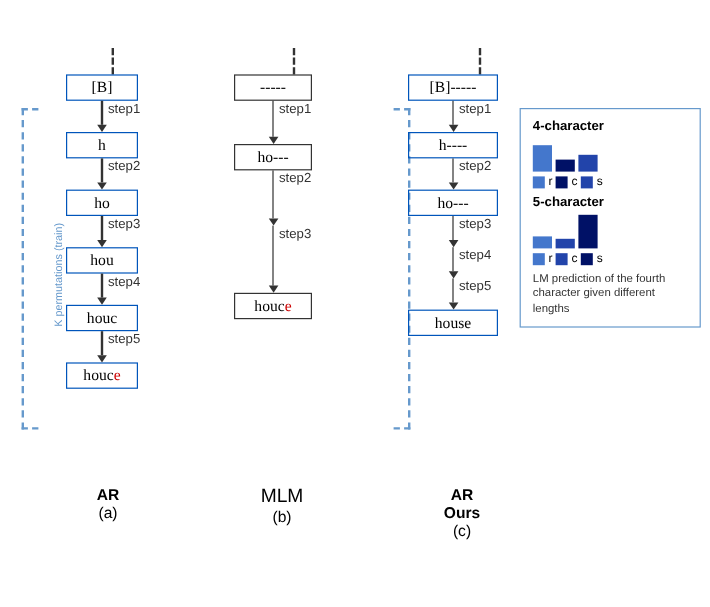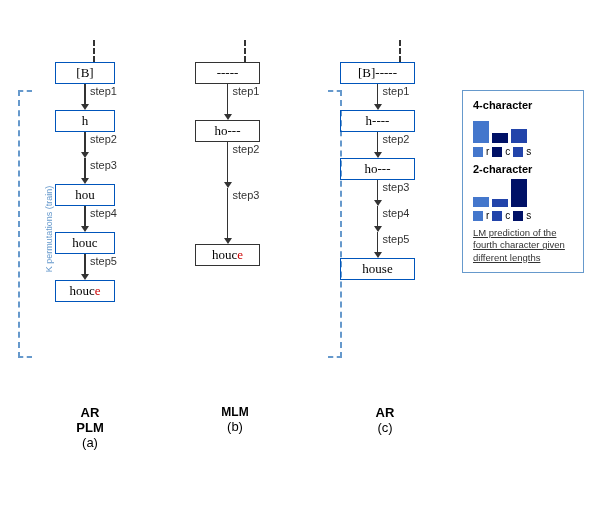--- a/index.html
+++ b/index.html
@@ -43,20 +43,21 @@
       <div style="width:1.5px;height:20px;background:#333;"></div>
       <div style="width:0;height:0;border-left:4px solid transparent;border-right:4px solid transparent;border-top:6px solid #333;"></div>
       <span style="position:absolute;left:calc(50% + 5px);top:1px;font-size:11px;color:#333;">step1</span>
     </div>
     <div style="border:1.5px solid #0055bb;padding:2px 8px;font-size:13px;font-family:'Times New Roman',serif;min-width:60px;text-align:center;">h</div>
     <div style="position:relative;height:26px;display:flex;flex-direction:column;align-items:center;">
       <div style="width:1.5px;height:20px;background:#333;"></div>
       <div style="width:0;height:0;border-left:4px solid transparent;border-right:4px solid transparent;border-top:6px solid #333;"></div>
       <span style="position:absolute;left:calc(50% + 5px);top:1px;font-size:11px;color:#333;">step2</span>
     </div>
+    <div style="border:1.5px solid #0055bb;padding:2px 8px;font-size:13px;font-family:'Times New Roman',serif;min-width:60px;text-align:center;">ho</div>
     <div style="position:relative;height:26px;display:flex;flex-direction:column;align-items:center;">
       <div style="width:1.5px;height:20px;background:#333;"></div>
       <div style="width:0;height:0;border-left:4px solid transparent;border-right:4px solid transparent;border-top:6px solid #333;"></div>
       <span style="position:absolute;left:calc(50% + 5px);top:1px;font-size:11px;color:#333;">step3</span>
     </div>
     <div style="border:1.5px solid #0055bb;padding:2px 8px;font-size:13px;font-family:'Times New Roman',serif;min-width:60px;text-align:center;">hou</div>
     <div style="position:relative;height:26px;display:flex;flex-direction:column;align-items:center;">
       <div style="width:1.5px;height:20px;background:#333;"></div>
       <div style="width:0;height:0;border-left:4px solid transparent;border-right:4px solid transparent;border-top:6px solid #333;"></div>
       <span style="position:absolute;left:calc(50% + 5px);top:1px;font-size:11px;color:#333;">step4</span>
@@ -65,21 +66,20 @@
     <div style="position:relative;height:26px;display:flex;flex-direction:column;align-items:center;">
       <div style="width:1.5px;height:20px;background:#333;"></div>
       <div style="width:0;height:0;border-left:4px solid transparent;border-right:4px solid transparent;border-top:6px solid #333;"></div>
       <span style="position:absolute;left:calc(50% + 5px);top:1px;font-size:11px;color:#333;">step5</span>
     </div>
     <div style="border:1.5px solid #0055bb;padding:2px 8px;font-size:13px;font-family:'Times New Roman',serif;min-width:60px;text-align:center;">houc<span style="color:#cc0000;">e</span></div>
   </div>
 
   <div style="position:absolute;top:405px;left:35px;text-align:center;width:110px;">
     <div style="font-weight:bold;font-size:13px;">AR</div>
-    <div style="font-weight:bold;font-size:13px;">PLM</div>
     <div style="font-size:13px;">(a)</div>
   </div>
 
   <div style="position:absolute;top:62px;left:195px;display:flex;flex-direction:column;align-items:center;">
     <div style="border:1.5px solid #333;padding:2px 8px;font-size:13px;font-family:'Times New Roman',serif;min-width:65px;text-align:center;">-----</div>
     <div style="position:relative;height:36px;display:flex;flex-direction:column;align-items:center;">
       <div style="width:1.5px;height:30px;background:#333;"></div>
       <div style="width:0;height:0;border-left:4px solid transparent;border-right:4px solid transparent;border-top:6px solid #333;"></div>
       <span style="position:absolute;left:calc(50% + 5px);top:1px;font-size:11px;color:#333;">step1</span>
     </div>
@@ -91,21 +91,21 @@
     </div>
     <div style="position:relative;height:56px;display:flex;flex-direction:column;align-items:center;">
       <div style="width:1.5px;height:50px;background:#333;"></div>
       <div style="width:0;height:0;border-left:4px solid transparent;border-right:4px solid transparent;border-top:6px solid #333;"></div>
       <span style="position:absolute;left:calc(50% + 5px);top:1px;font-size:11px;color:#333;">step3</span>
     </div>
     <div style="border:1.5px solid #333;padding:2px 8px;font-size:13px;font-family:'Times New Roman',serif;min-width:65px;text-align:center;">houc<span style="color:#cc0000;">e</span></div>
   </div>
 
   <div style="position:absolute;top:405px;left:170px;text-align:center;width:130px;">
-    <div style="font-weight:bold;font-size:12px;">MLM</div>
+    <div style="font-weight:normal;font-size:16px;">MLM</div>
     <div style="font-size:13px;">(b)</div>
   </div>
 
   <div style="position:absolute;top:90px;left:328px;width:14px;height:268px;border-right:2px dashed #6699cc;border-top:2px dashed #6699cc;border-bottom:2px dashed #6699cc;"></div>
   <div style="position:absolute;top:224px;left:450px;font-size:9px;color:#6699cc;white-space:nowrap;transform:rotate(90deg);transform-origin:center center;width:90px;text-align:center;">K permutations (train)</div>
 
   <div style="position:absolute;top:62px;left:340px;display:flex;flex-direction:column;align-items:center;">
     <div style="border:1.5px solid #0055bb;padding:2px 8px;font-size:13px;font-family:'Times New Roman',serif;min-width:75px;text-align:center;">[B]-----</div>
     <div style="position:relative;height:26px;display:flex;flex-direction:column;align-items:center;">
       <div style="width:1.5px;height:20px;background:#333;"></div>
@@ -132,57 +132,58 @@
     <div style="position:relative;height:26px;display:flex;flex-direction:column;align-items:center;">
       <div style="width:1.5px;height:20px;background:#333;"></div>
       <div style="width:0;height:0;border-left:4px solid transparent;border-right:4px solid transparent;border-top:6px solid #333;"></div>
       <span style="position:absolute;left:calc(50% + 5px);top:1px;font-size:11px;color:#333;">step5</span>
     </div>
     <div style="border:1.5px solid #0055bb;padding:2px 8px;font-size:13px;font-family:'Times New Roman',serif;min-width:75px;text-align:center;">house</div>
   </div>
 
   <div style="position:absolute;top:405px;left:330px;text-align:center;width:110px;">
     <div style="font-weight:bold;font-size:13px;">AR</div>
+    <div style="font-weight:bold;font-size:13px;">Ours</div>
     <div style="font-size:13px;">(c)</div>
   </div>
 
-  <div style="position:absolute;right:8px;top:90px;border:1.5px solid #6699cc;padding:8px 10px;width:122px;background:#fff;">
+  <div style="position:absolute;right:8px;top:90px;border:1.5px solid #6699cc;padding:8px 10px;width:151px;background:#fff;">
 
     <div style="font-size:11px;font-weight:bold;margin-bottom:4px;">4-character</div>
 
     <div style="display:flex;align-items:flex-end;gap:3px;height:28px;margin-bottom:3px;">
       <div style="width:16px;height:22px;background:#4477cc;"></div>
       <div style="width:16px;height:10px;background:#001166;"></div>
       <div style="width:16px;height:14px;background:#2244aa;"></div>
     </div>
 
     <div style="display:flex;gap:3px;align-items:center;margin-bottom:6px;font-size:10px;">
       <div style="width:10px;height:10px;background:#4477cc;display:inline-block;"></div>
       <span>r</span>
       <div style="width:10px;height:10px;background:#001166;display:inline-block;"></div>
       <span>c</span>
       <div style="width:10px;height:10px;background:#2244aa;display:inline-block;"></div>
       <span>s</span>
     </div>
 
-    <div style="font-size:11px;font-weight:bold;margin-bottom:4px;">2-character</div>
+    <div style="font-size:11px;font-weight:bold;margin-bottom:4px;">5-character</div>
 
     <div style="display:flex;align-items:flex-end;gap:3px;height:28px;margin-bottom:3px;">
       <div style="width:16px;height:10px;background:#4477cc;"></div>
       <div style="width:16px;height:8px;background:#2244aa;"></div>
       <div style="width:16px;height:28px;background:#001166;"></div>
     </div>
 
     <div style="display:flex;gap:3px;align-items:center;margin-bottom:6px;font-size:10px;">
       <div style="width:10px;height:10px;background:#4477cc;display:inline-block;"></div>
       <span>r</span>
       <div style="width:10px;height:10px;background:#2244aa;display:inline-block;"></div>
       <span>c</span>
       <div style="width:10px;height:10px;background:#001166;display:inline-block;"></div>
       <span>s</span>
     </div>
 
-    <div style="font-size:9.5px;line-height:1.3;color:#333;text-decoration:underline;">LM prediction of the fourth character given different lengths</div>
+    <div style="font-size:9.5px;line-height:1.3;color:#333;">LM prediction of the fourth character given different lengths</div>
   </div>
 
   <div style="position:absolute;top:373px;left:339px;font-size:14px;font-family:'Times New Roman',serif;color:transparent;">house</div>
 
 </div>
 
 </body></html>

